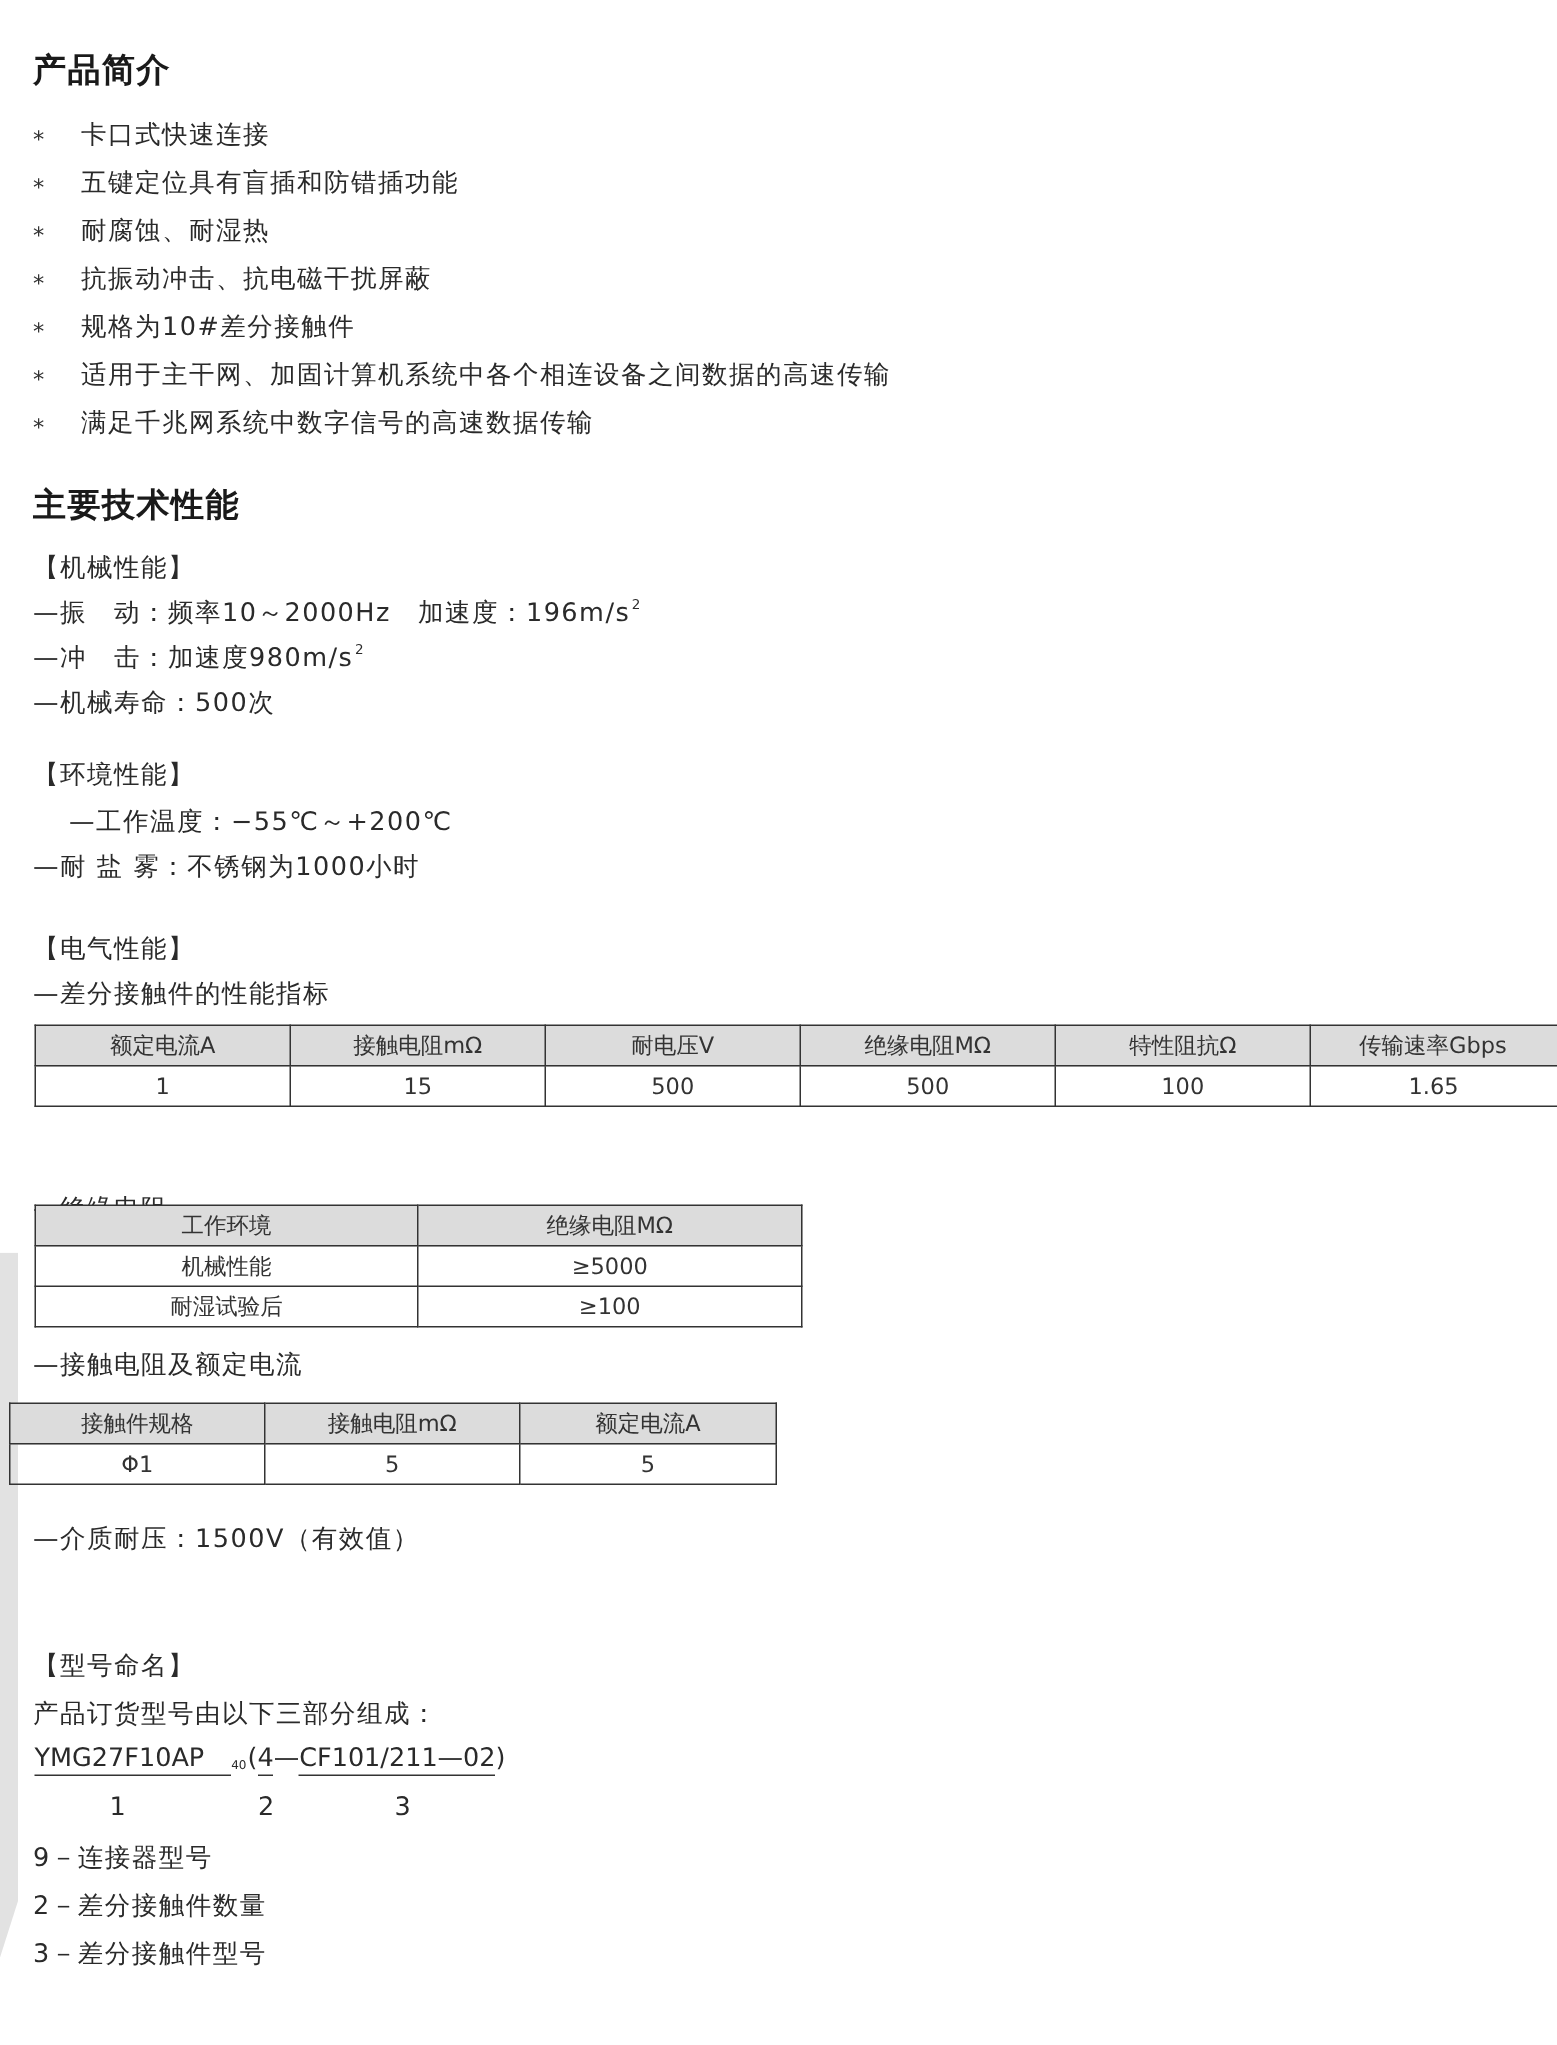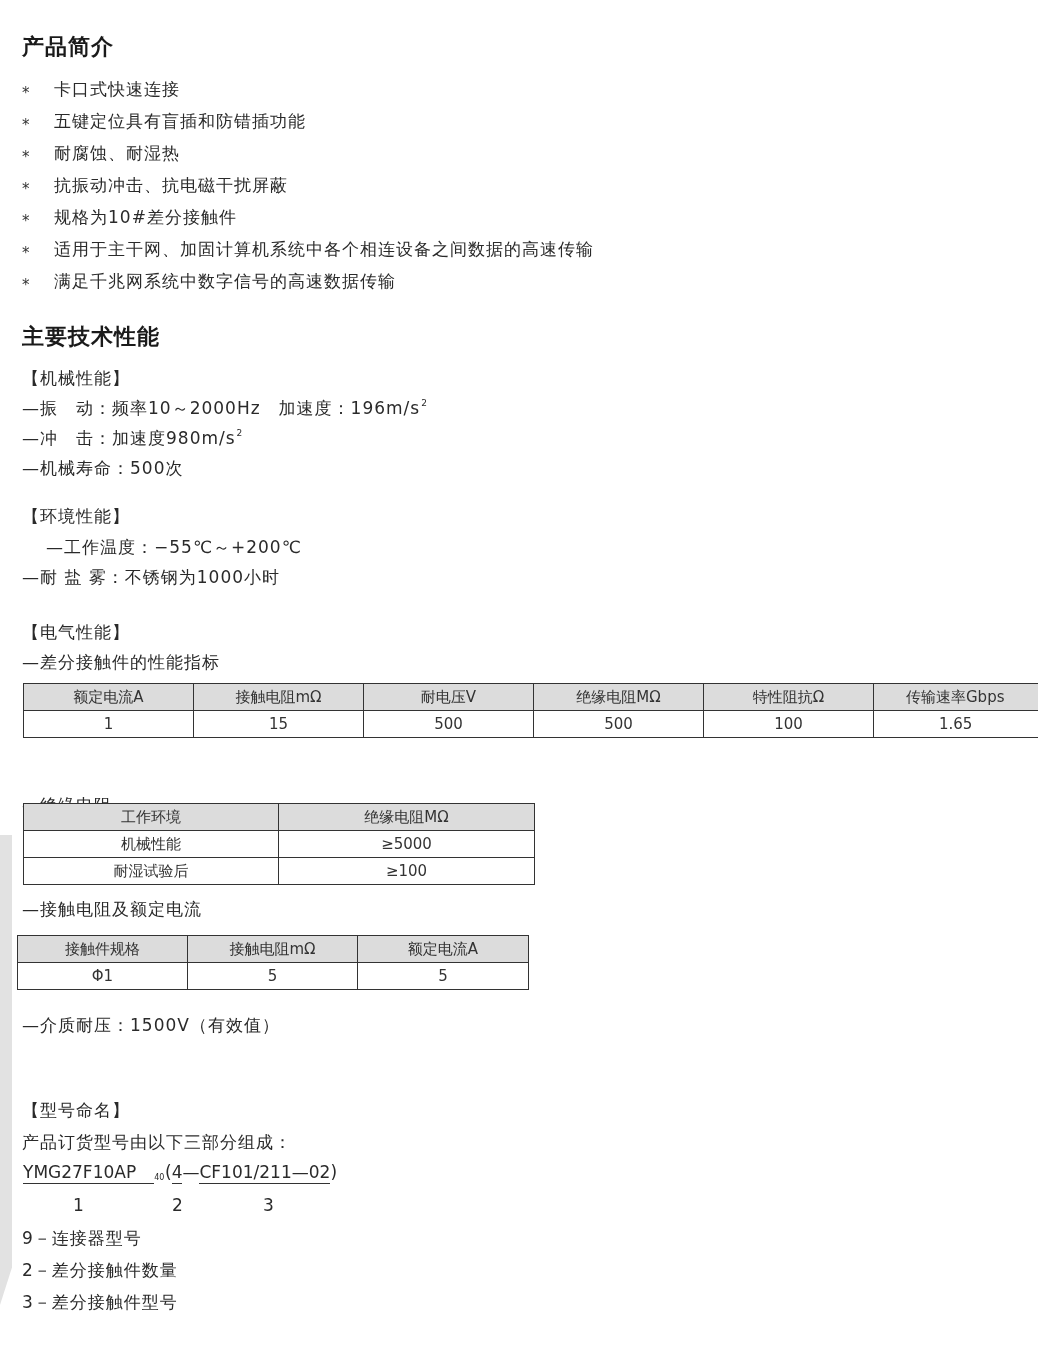--- a/index.html
+++ b/index.html
@@ -128,21 +128,21 @@
   </tr>
   <tr>
     <td>耐湿试验后</td>
     <td>≥100</td>
   </tr>
 </tbody>
   </table>
 
 <div class="abs txt" style="left:22px; top:898px;">—接触电阻及额定电流</div>
 
-<table class="spec" style="left:17px; top:935px; width:511px;">
+<table class="spec" style="left:6px; top:935px; width:511px;">
   <colgroup>
       <col style="width:170px">
       <col style="width:170px">
       <col style="width:171px">
     </colgroup>
   <tbody>
       <tr>
     <th>接触件规格</th>
     <th>接触电阻mΩ</th>
     <th>额定电流A</th>

